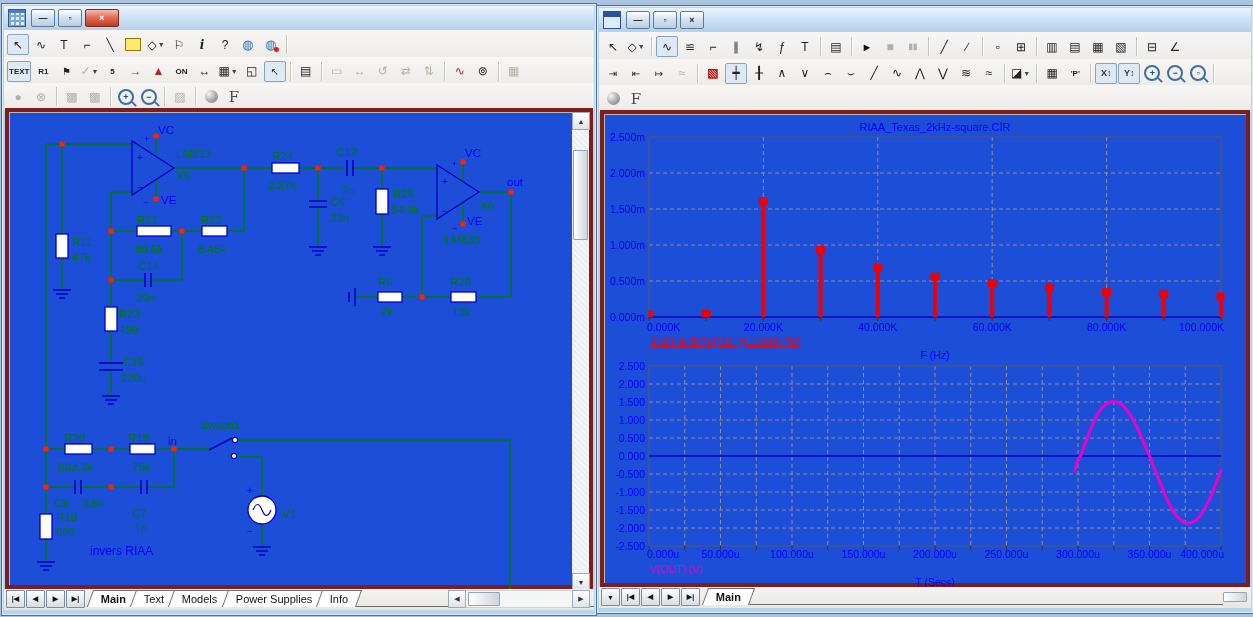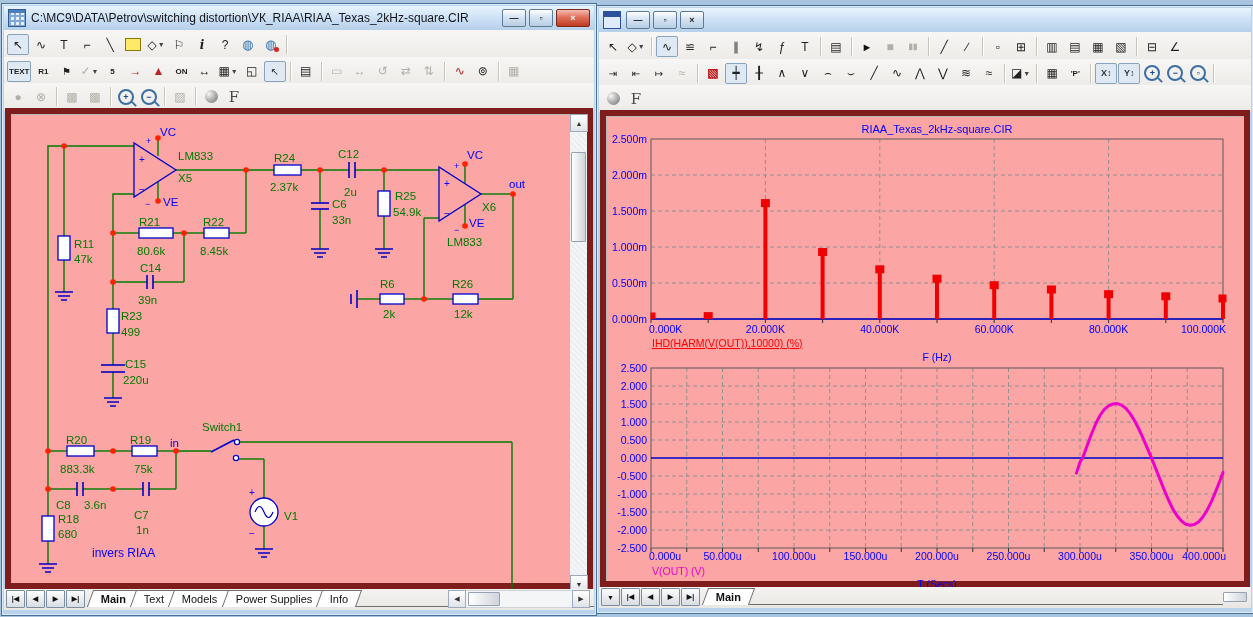--- a/index.html
+++ b/index.html
@@ -45,21 +45,21 @@
        display:flex;align-items:center;justify-content:center;
        font-size:9px;font-weight:bold;color:#1a4a8a;position:relative;}
   .lens::after{content:"";position:absolute;width:6px;height:2px;background:#3a6ea5;
        transform:rotate(45deg);right:-5px;bottom:-2px;}
   .sphereic{width:13px;height:13px;border-radius:50%;
        background:radial-gradient(circle at 4px 4px,#f4f4f4,#a8a8a8 55%,#6e6e6e);}
   .serifF{font-family:"DejaVu Serif",serif;font-size:15px;color:#4a4a4a;}
   .runc{color:#111;font-size:11px;}
   .xyic{color:#b11;font-weight:bold;}
   .scaleic{font-size:9px;font-weight:bold;color:#333;}
-  .client{position:absolute;background:#fca5a5;border:6px solid #7f1d1d;
+  .client{position:absolute;background:#1d4ed8;border:4px solid #7f1d1d;
        box-shadow:inset 1px 1px 0 #b8b8b8;}
   .tabbar{position:absolute;left:2px;right:2px;height:20px;display:flex;align-items:flex-start;
        background:linear-gradient(#f4f3f1,#e9e7e3);padding-top:1px;}
   .navbtn{width:17px;height:16px;border:1px solid #7d8da0;border-radius:1px;margin-right:1px;
        background:linear-gradient(#fdfdfd,#d8dde3);display:flex;align-items:center;
        justify-content:center;font-size:7px;color:#111;font-weight:bold;flex:0 0 17px;}
   .tabs{display:flex;align-items:flex-start;margin-left:4px;height:18px;}
   .tab{height:16px;padding:0 10px;border:1px solid #6f6f6f;border-bottom:none;
        background:#fff;transform:skewX(-20deg);display:flex;align-items:center;
        margin-right:-4px;}
@@ -74,21 +74,20 @@
   .vscroll{position:absolute;width:17px;display:flex;flex-direction:column;background:#f1f2f4;}
   .vtrack{flex:1;position:relative;background:repeating-linear-gradient(45deg,#f4f5f7 0 2px,#eceef1 2px 4px);}
   svg text{font-family:"Liberation Sans",sans-serif;}
 </style>
 </head>
 <body>
 
 <div class="win" id="lwin" style="left:1px;top:3px;width:594px;height:611px;">
   <div class="titlebar">
     <div class="appicon"></div>
-    <div class="title-text">C:\MC9\DATA\Petrov\switching distortion\УК_RIAA\RIAA_Texas_2kHz-square.CIR</div>
     <div class="wbtns">
       <div class="wbtn">—</div>
       <div class="wbtn">▫</div>
       <div class="wbtn close-red">×</div>
     </div>
   </div>
   <div class="toolbar" id="ltb0" style="top:26px;height:27px;">
       <div class="ic pressed">
         <span>↖</span>
       </div>

